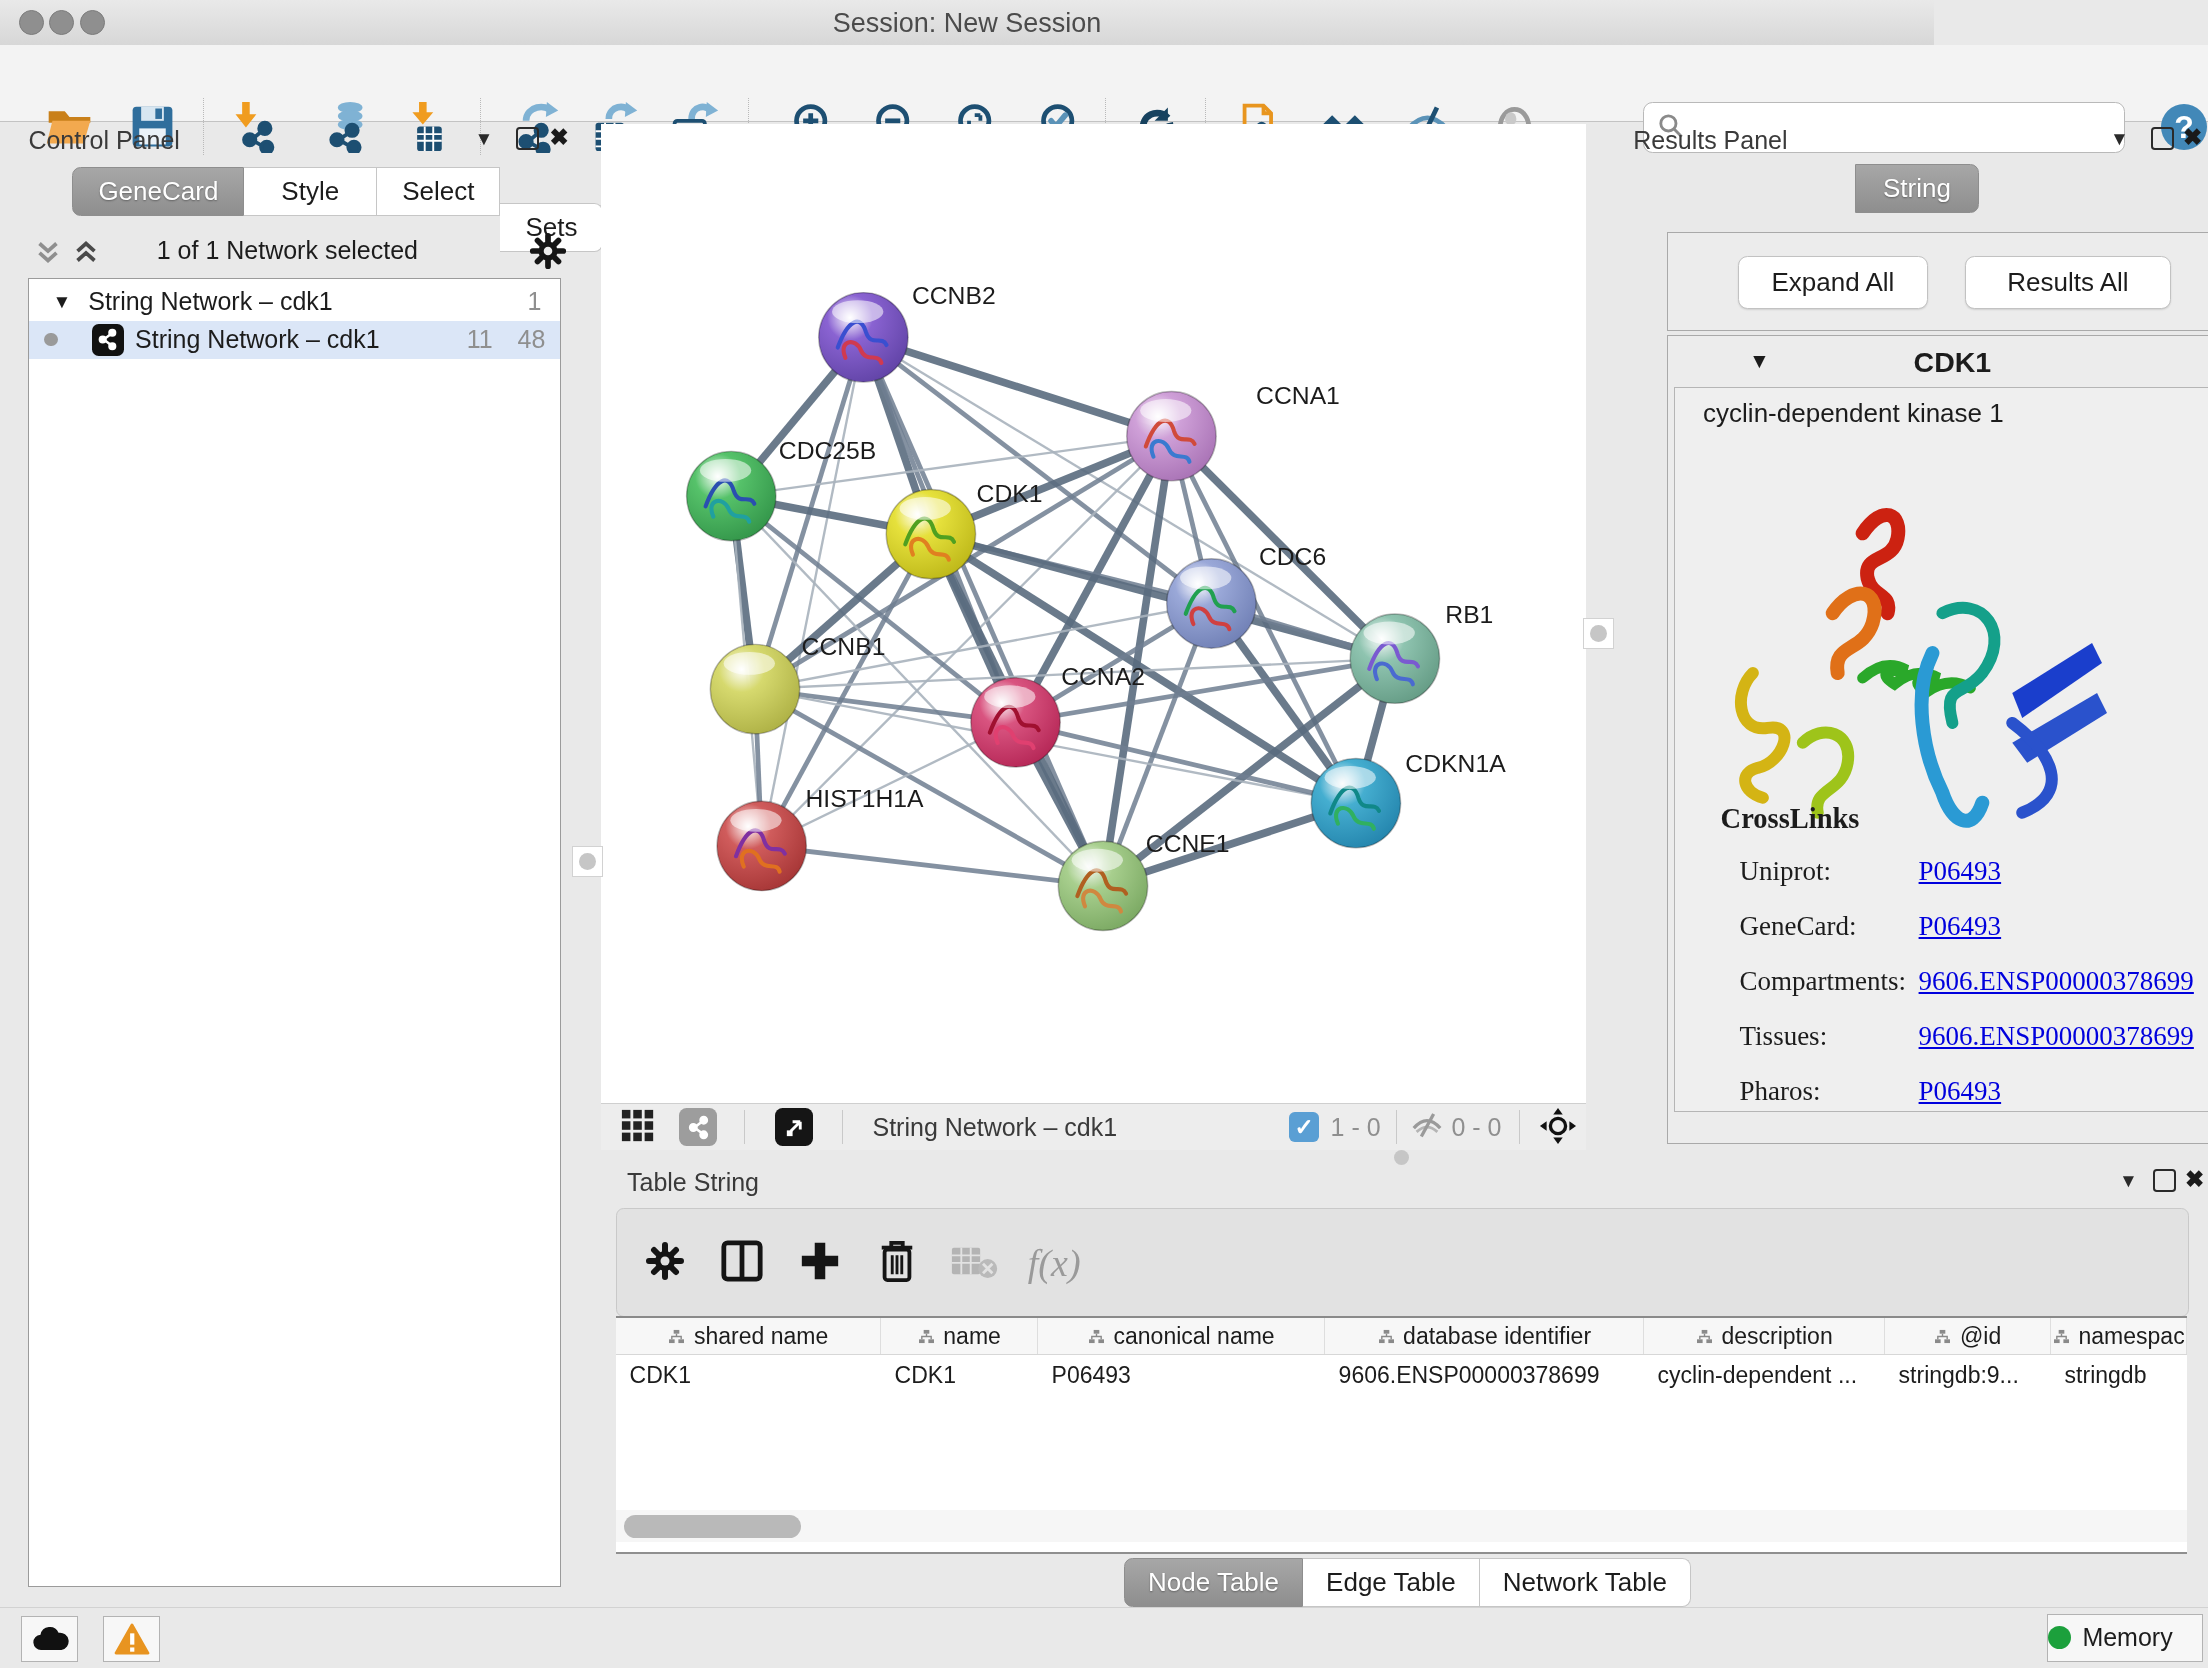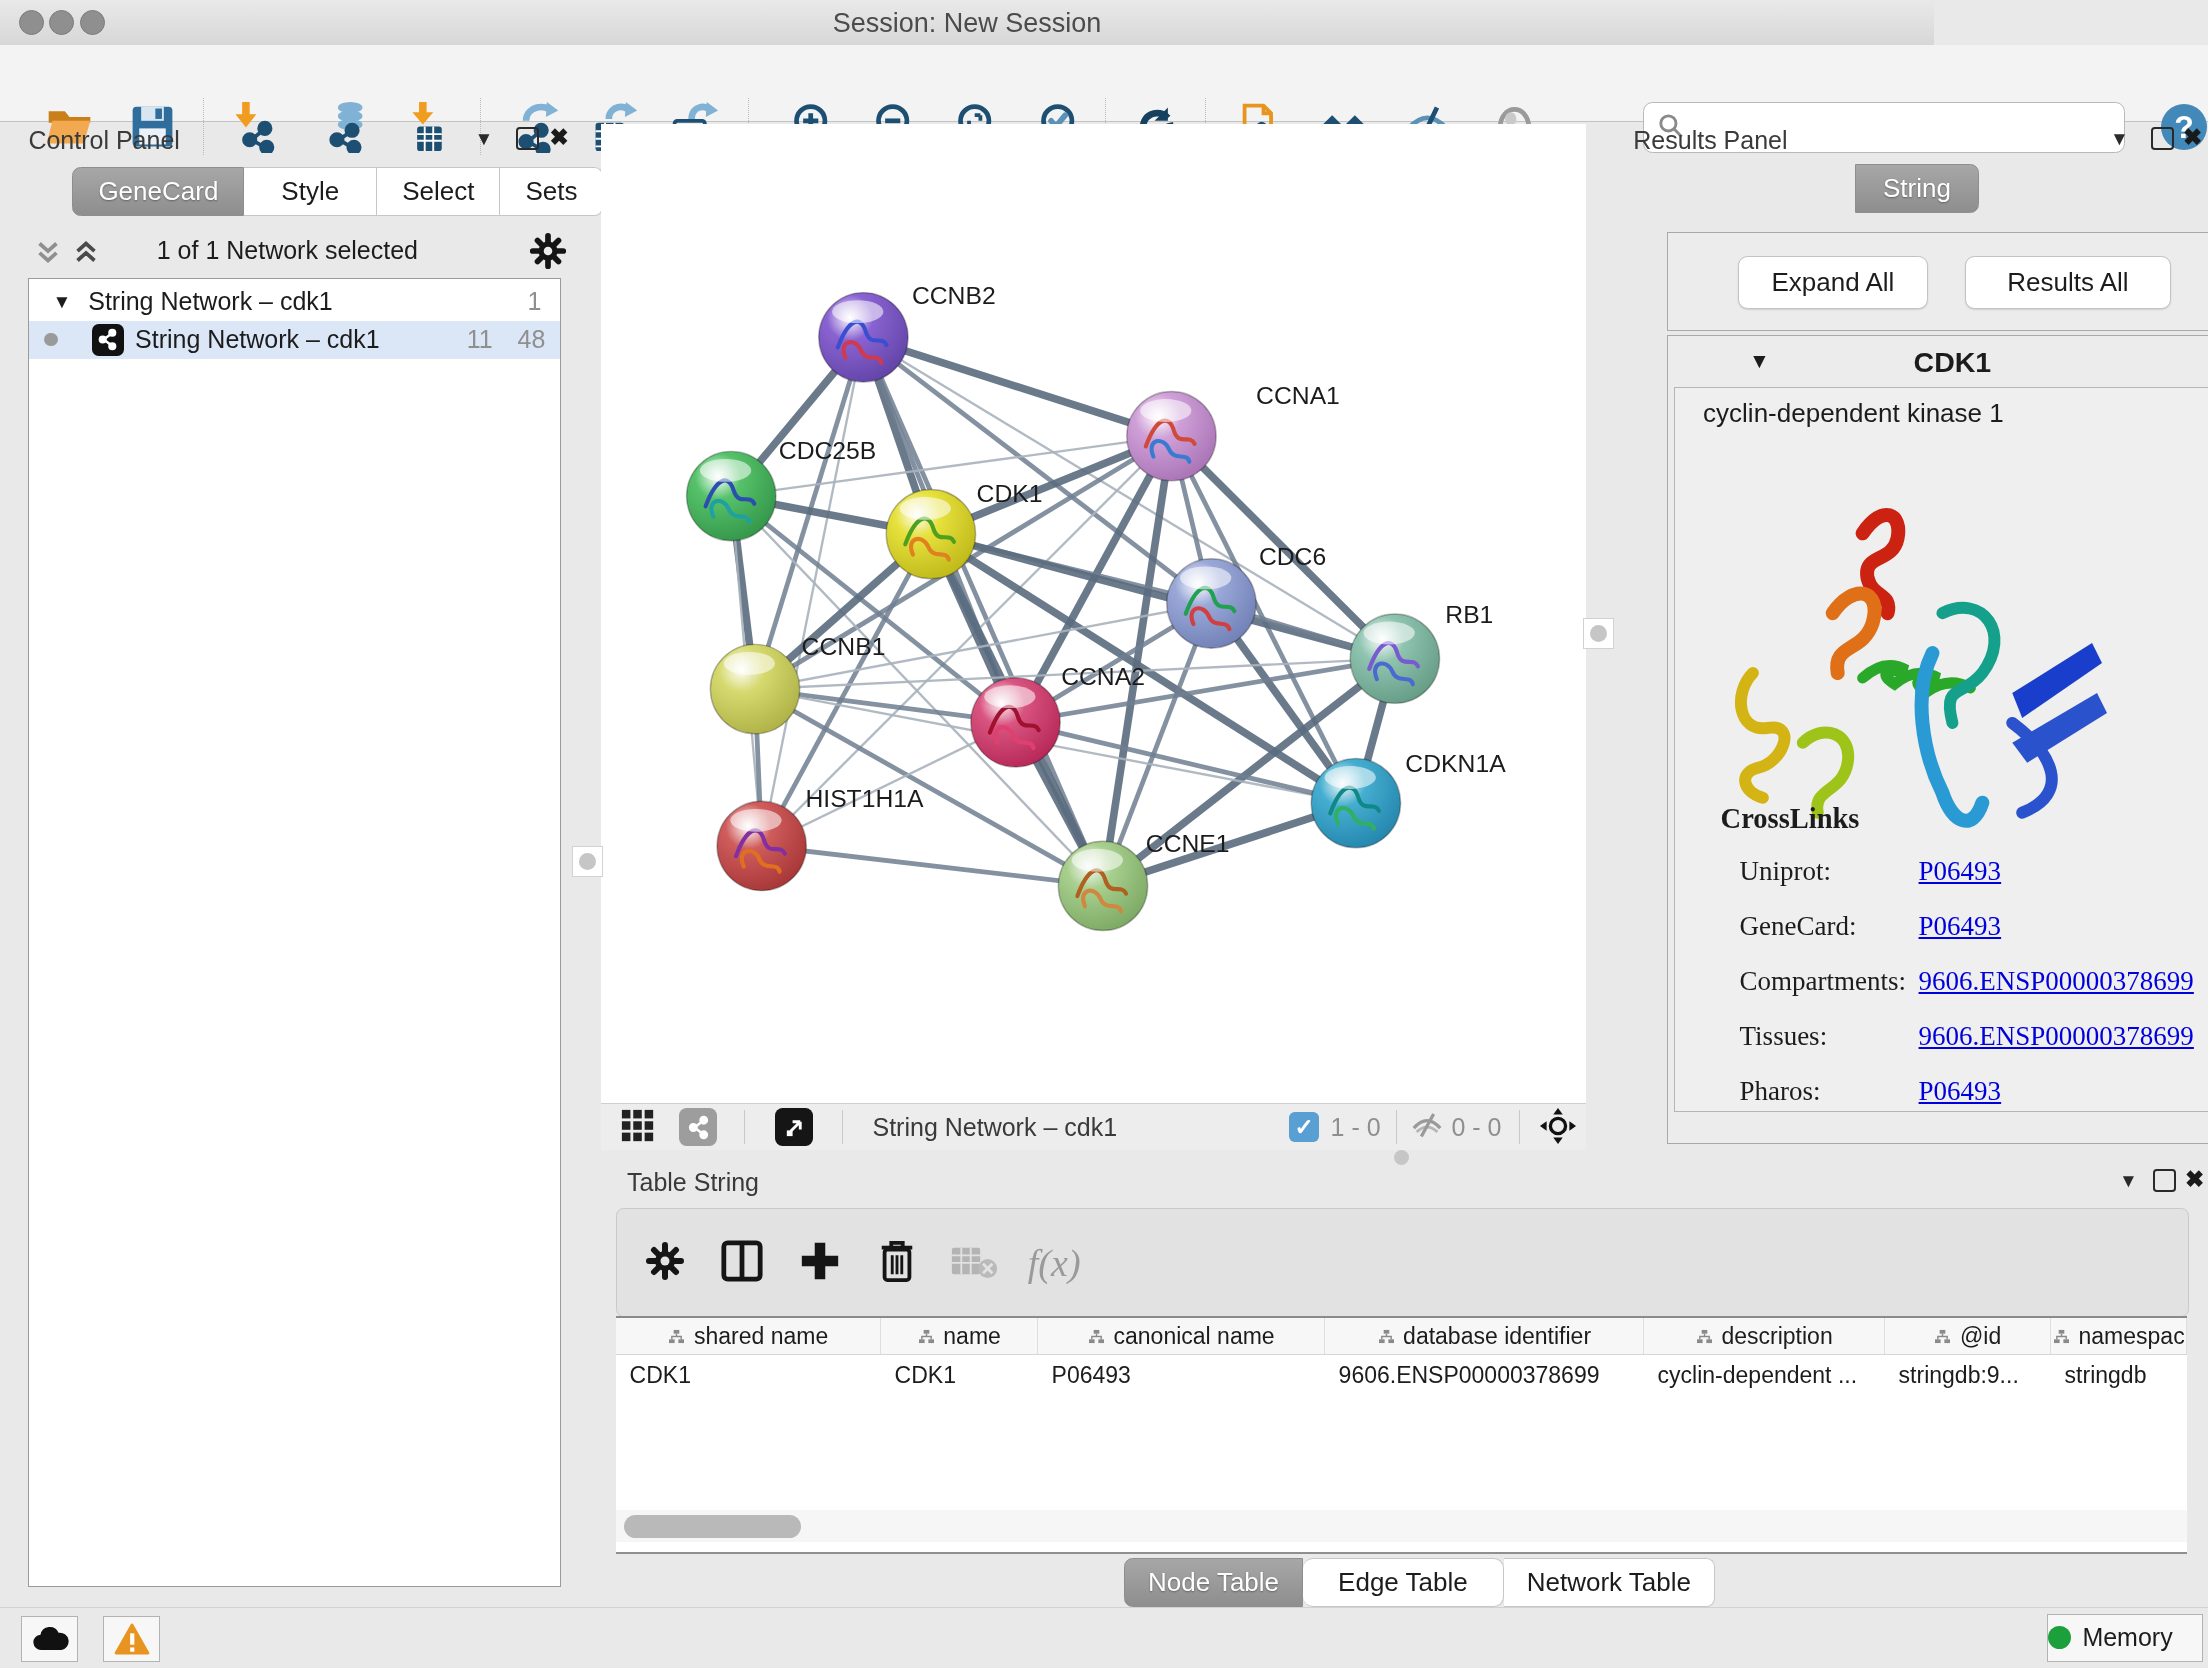--- a/index.html
+++ b/index.html
@@ -239,21 +239,21 @@
 
 <div class="abs control-panel">
   <span class="abs pane-header" style="left:17px;top:1.9px">Control Panel</span>
   <span class="abs hdr-tri" style="left:463px;top:3.8px">▼</span>
   <span class="abs hdr-box" style="left:505px;top:2.9px"></span>
   <span class="abs hdr-x" style="left:538px;top:0px">✖</span>
   <div class="abs seg" style="left:61px;top:43px" id="cp-tabs">
       <span class="tab active" style="padding: 0px 25px;">GeneCard</span>
       <span class="tab" style="padding: 0px 37px;">Style</span>
       <span class="tab" style="padding: 0px 25px;">Select</span>
-      <span class="tab" style="padding: 0px 25px;">Sets</span>
+      <span class="tab" style="padding: 0px 25px; margin-top: 36px;">Sets</span>
     </div>
   <span class="abs" style="left:21px;top:112px">
     <svg width="32" height="32" viewBox="0 0 34 34">
         <path d="M8 8l9 8 9-8M8 18l9 8 9-8" stroke="#8f8f8f" stroke-width="4" fill="none"></path>
       </svg></span>
   <span class="abs" style="left:59px;top:112px">
     <svg width="32" height="32" viewBox="0 0 34 34">
         <path d="M8 26l9-8 9 8M8 16l9-8 9 8" stroke="#4a4a4a" stroke-width="4" fill="none"></path>
       </svg></span>
   <div class="abs" style="left:0;top:112px;width:552px;text-align:center;font-size:25px">1 of 1 Network selected</div>
@@ -717,21 +717,21 @@
           <div class="cell" style="width: 166px;">stringdb:9...</div>
           <div class="cell" style="width: auto; flex: 1 1 0%;">stringdb</div>
         </div>
       </div>
   </div>
   <div class="abs hscroll">
     <div class="abs hthumb"></div>
   </div>
   <div class="abs seg" style="left:521px;top:392px" id="tbl-tabs">
       <span class="tab active" style="padding: 0px 23px;">Node Table</span>
-      <span class="tab" style="padding: 0px 35px; border-radius: 10px;">Edge Table</span>
+      <span class="tab" style="padding: 0px 23px;">Edge Table</span>
       <span class="tab" style="padding: 0px 23px;">Network Table</span>
     </div>
 </div>
 
 <div class="abs statusbar">
   <div class="abs st-btn" style="left:21px;top:7.6px">
     <svg width="38" height="27" viewBox="0 0 40 28">
         <path d="M11 26a8 8 0 0 1-1-16 10 10 0 0 1 19-2 7 7 0 0 1 3 18z" fill="#111"></path>
       </svg>
     </div>

